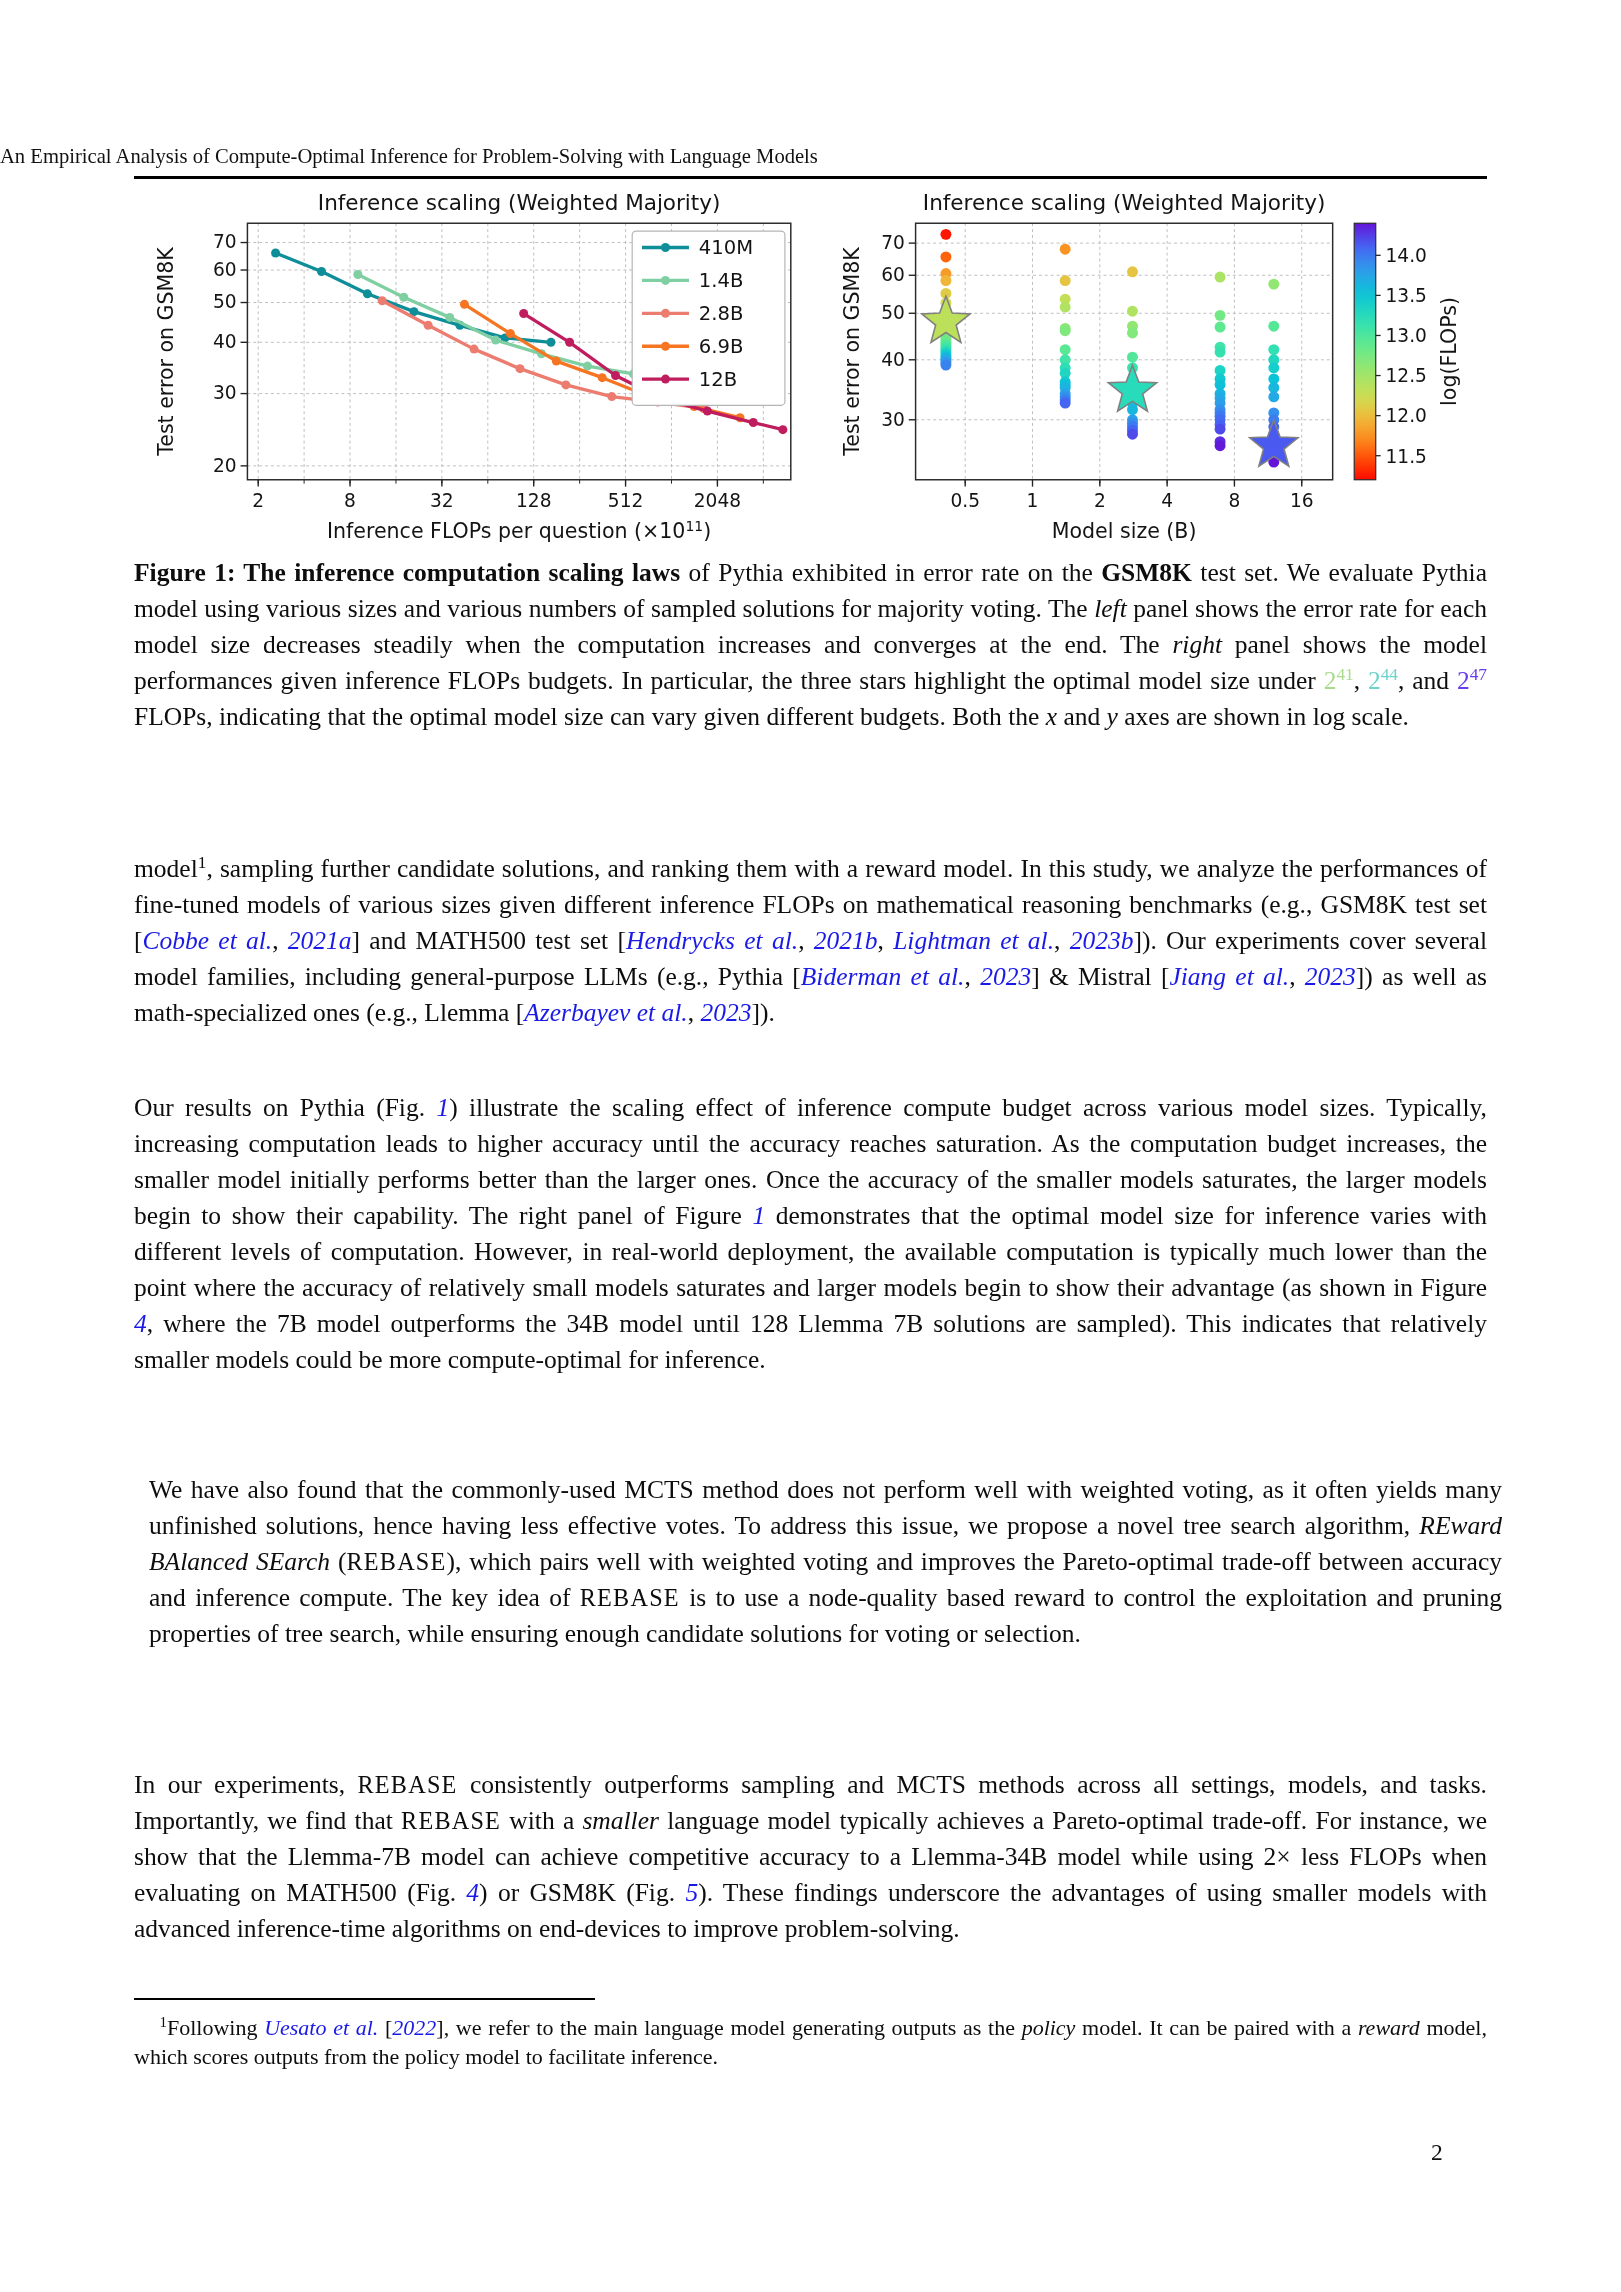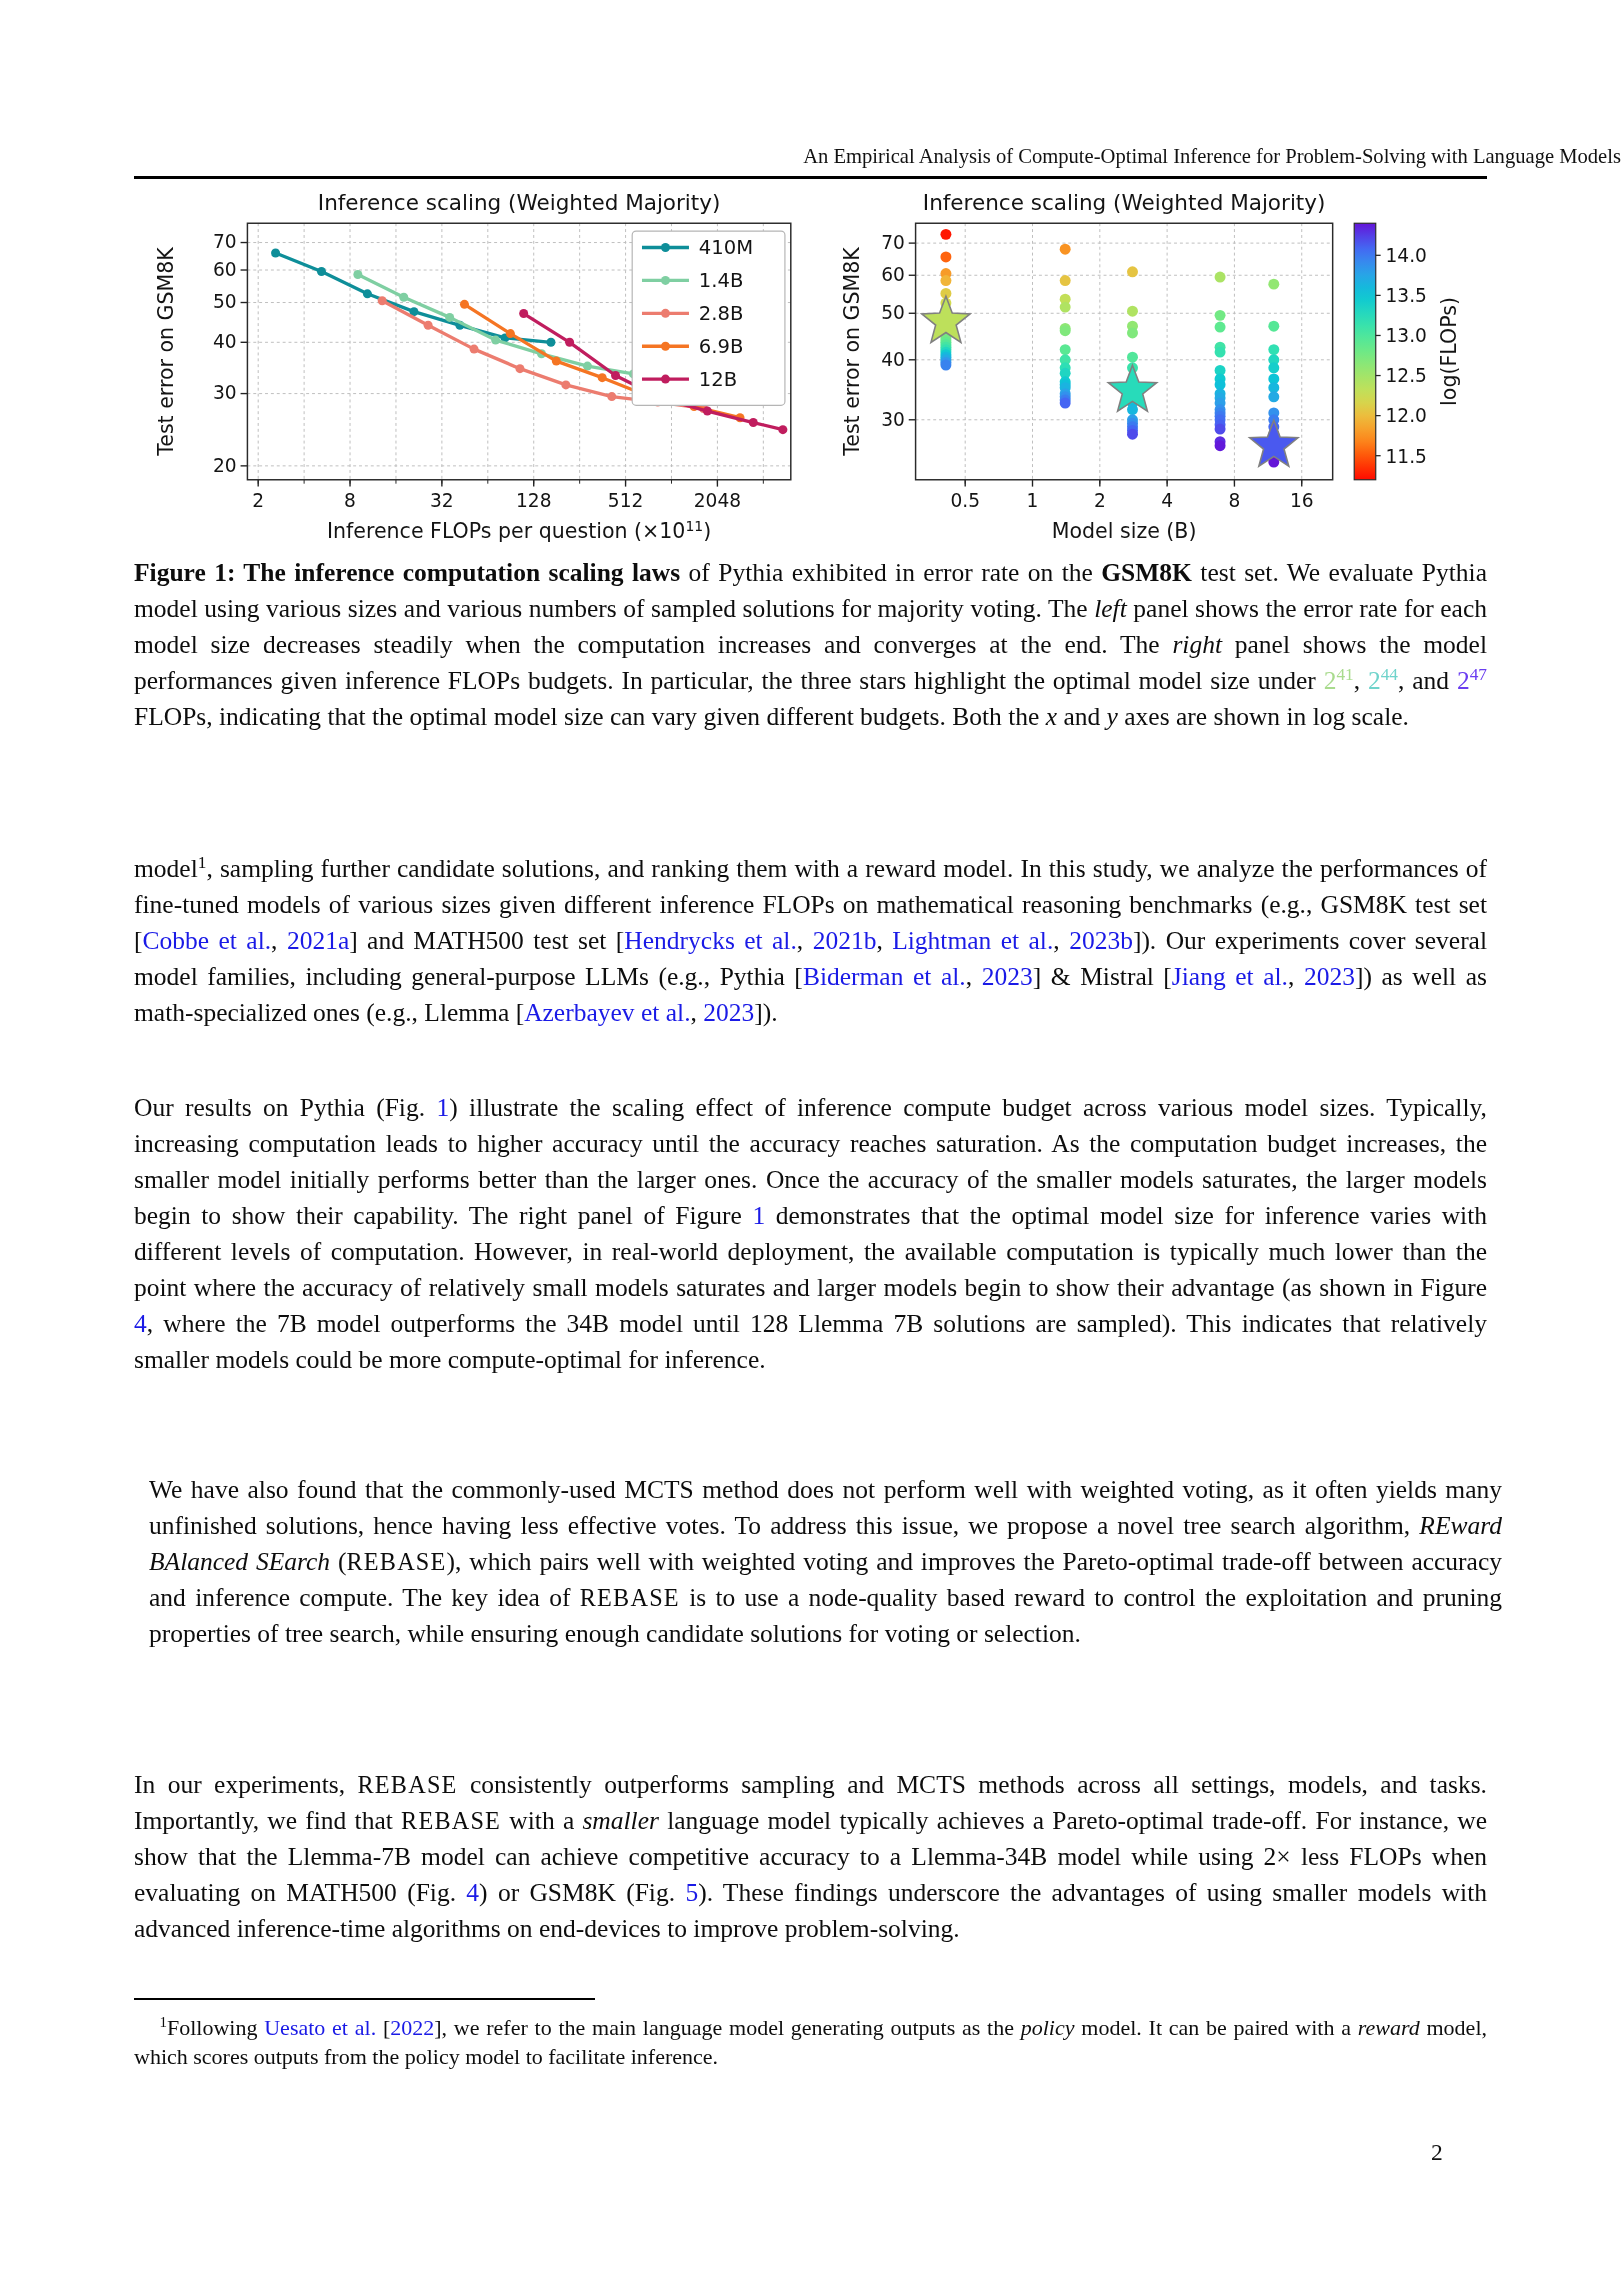--- a/index.html
+++ b/index.html
@@ -1,37 +1,37 @@
 <!DOCTYPE html>
 <html><head>
 <meta charset="utf-8">
 <style>
   html,body{margin:0;padding:0;background:#888;}
   .page{position:relative;width:1621px;height:2293px;background:#ffffff;margin:0 auto;
         font-family:"Liberation Serif", serif;color:#0d0d0d;overflow:hidden;}
-  .header-title{position:absolute;top:145px;left:0;width:100%;text-align:right;
+  .header-title{position:absolute;top:145px;left:0;width:100%;text-align:left;
         font-size:20.6px;color:#111;}
   .header-rule{position:absolute;top:176px;left:134px;width:1353px;height:2.9px;background:#000;}
   .figure-row{position:absolute;top:188px;left:134px;width:1353px;display:flex;
         justify-content:center;align-items:flex-start;gap:29px;}
   .para{position:absolute;left:134px;width:1353px;font-size:25.5px;line-height:36px;
         text-align:justify;color:#0d0d0d;}
   .caption{top:555px;font-family:Liberation Serif, serif;}
   .p1{top:851px;}
   .p2{top:1090px;}
   .p3{top:1472px;margin-left:15px;}
   .p4{top:1767px;}
   .footnote-rule{position:absolute;top:1998px;left:134px;width:461px;height:2px;background:#000;}
   .footnote{top:2013px;font-size:22px;line-height:29px;}
   .footnote-indent{display:inline-block;width:25.5px;}
   .page-number{position:absolute;top:2139px;left:1431px;font-size:23.5px;color:#111;}
   .b{font-weight:bold;}
   .i{font-style:italic;}
   .sup{vertical-align:super;font-size:0.68em;line-height:0;}
-  .link{color:#1a1ae6;}
+  .link{color:#1a1ae6;font-style:italic;}
   .sc{letter-spacing:1.2px;font-size:0.95em;}
   svg text{font-family:"DejaVu Sans", sans-serif;fill:#141414;}
 </style>
 </head>
 <body>
 
 <div class="page">
   <div class="header-title">An Empirical Analysis of Compute-Optimal Inference for Problem-Solving with Language Models</div>
   <div class="header-rule"></div>
 

